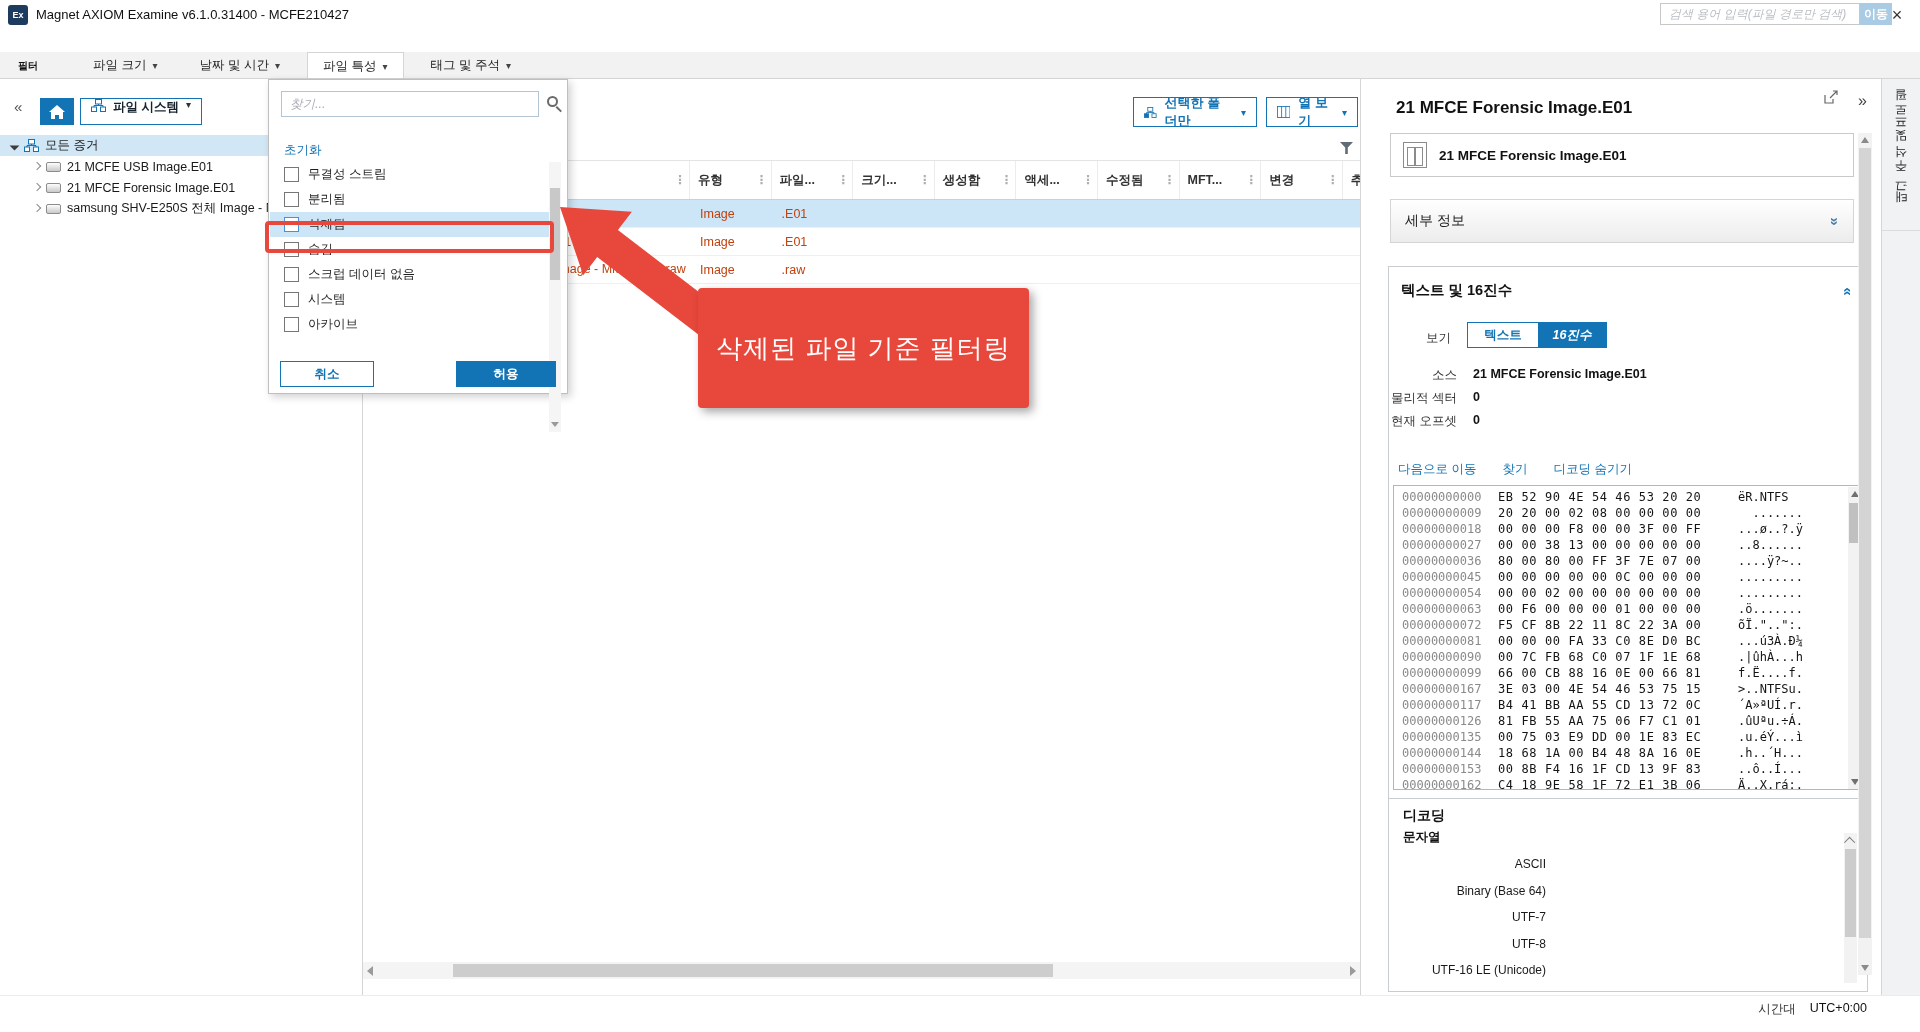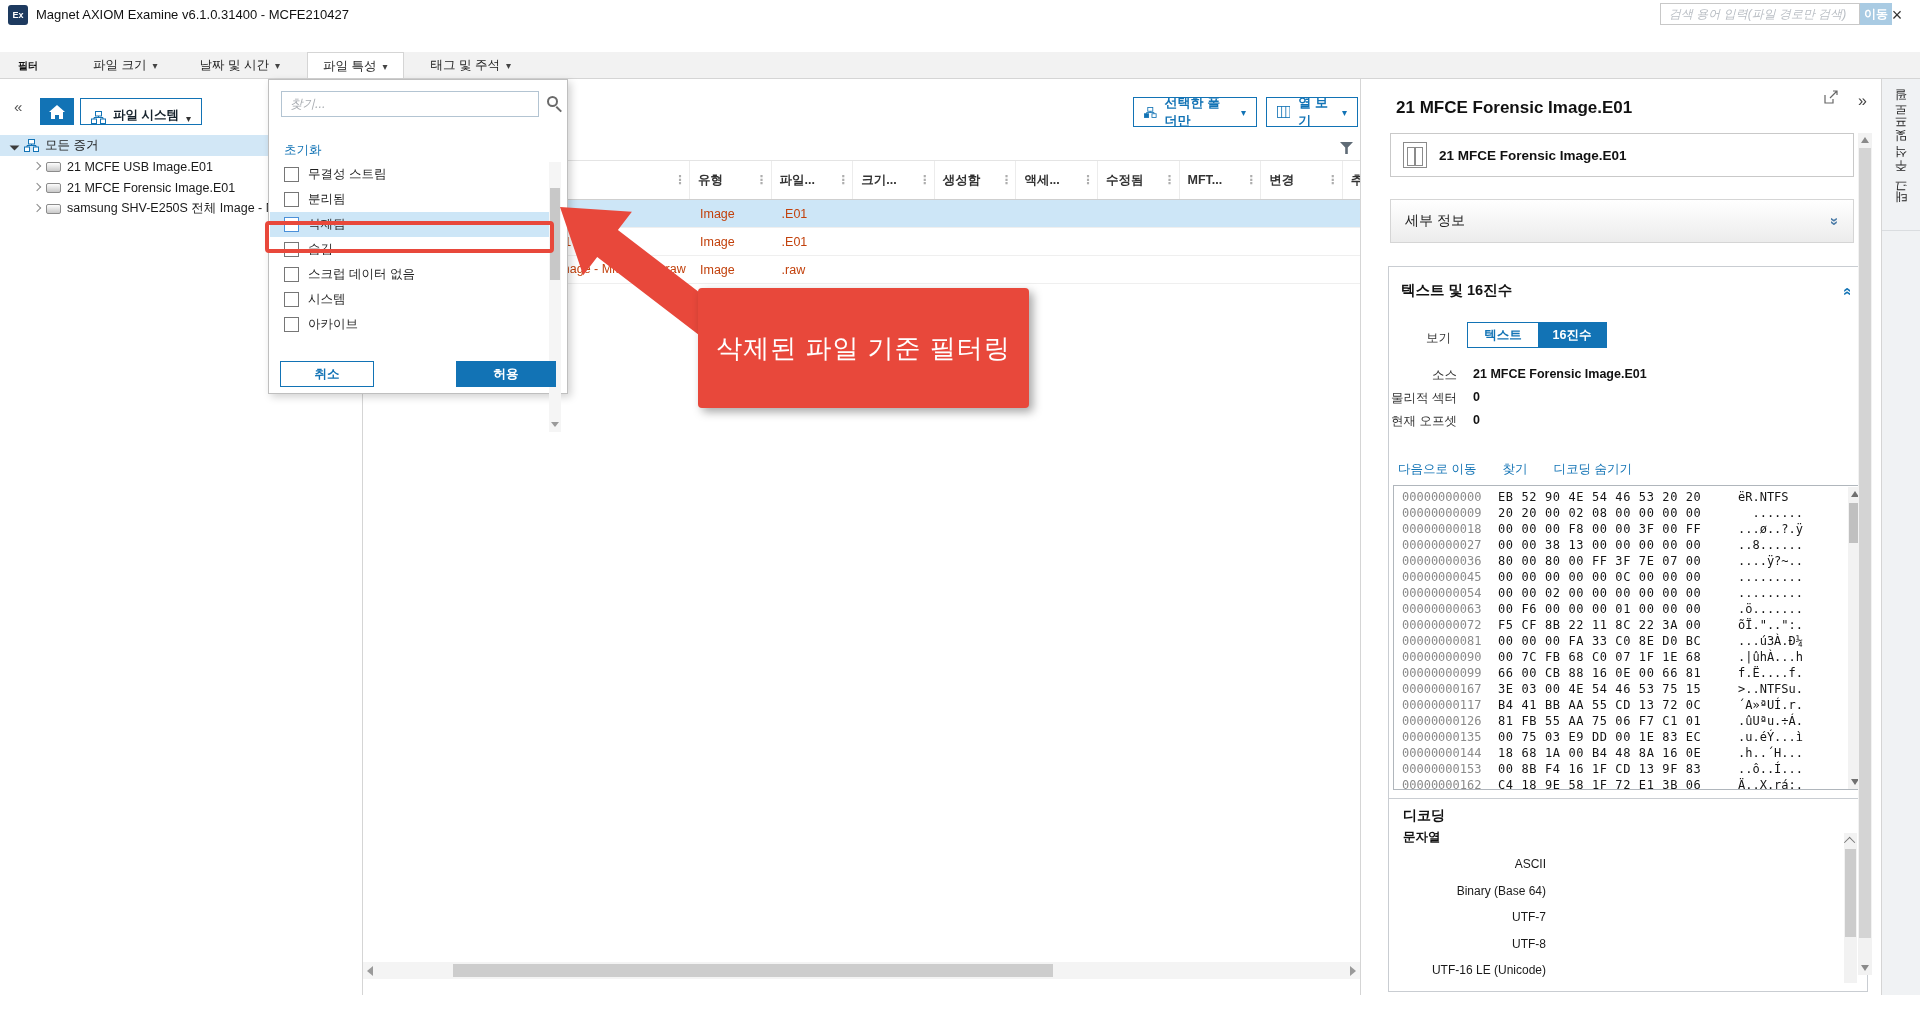--- a/index.html
+++ b/index.html
@@ -32,21 +32,21 @@
   .flt-tab.active{background:#fff; border:1px solid var(--border); border-bottom:none; z-index:51;}
   .fb-search{position:absolute; right:28px; top:3px; display:flex; height:22px;border-radius:7px;}
   .fb-search input{width:200px; height:22px; border:1px solid #c8c8c8; padding:0 8px; font-style:italic; font-size:12px; color:#666; background:#fff;}
   .fb-search input::placeholder{color:#b9bec4; font-style:italic;}
   .fb-go{width:32px; height:22px; background:#a9cbe3; color:#fff; font-weight:bold; border:none; font-size:12px;}
 
   
   .sidebar{position:absolute; left:0; top:79px; width:363px; height:916px; background:#fff; border-right:1px solid var(--border);}
   .collapse-left{position:absolute; left:14px; top:98px; font-size:15px; color:#555;}
   .home-btn{position:absolute; left:40px; top:98px; width:34px; height:27px; background:var(--accent); display:flex; align-items:center; justify-content:center;}
-  .fs-btn{position:absolute; left:80px; top:98px; height:27px; padding:0 10px; border:1px solid var(--accent); background:#fff; display:flex; align-items:flex-end; gap:7px; font-weight:bold; color:#16222c;}
+  .fs-btn{position:absolute; left:80px; top:98px; height:27px; padding:0 10px; border:1px solid var(--accent); background:#fff; display:flex; align-items:flex-start; gap:7px; font-weight:bold; color:#16222c;}
   .fs-btn::after{content:"▾"; font-size:10px; color:#333;}
   .tree{position:absolute; left:0; top:135px; width:363px;}
   .tree-item{height:21px; display:flex; align-items:center; padding-left:8px; white-space:nowrap; overflow:hidden;}
   .tree-item.selected{background:#d2e7f6;}
   .tree-item.child{padding-left:30px;}
   .twisty{width:14px; height:14px; position:relative; flex:none;}
   .twisty::before{content:""; position:absolute; left:4px; top:3px; width:5px; height:5px; border-right:1px solid #8a8a8a; border-top:1px solid #8a8a8a; transform:rotate(45deg);}
   .tree-item.expanded .twisty::before{border:none; width:0; height:0; left:3px; top:3px; border-bottom:7px solid #3c3c3c; border-left:7px solid transparent;}
   .ticon{margin:0 6px 0 2px; flex:none; display:inline-flex;}
   .ticon.dr{width:15px; height:10px; border:1px solid #8c8c8c; border-radius:2px; background:linear-gradient(#fdfdfd,#c9c9c9);}
@@ -117,21 +117,21 @@
   .details-bar .lbl{font-size:14px; color:#222;}
   .chev-dd{color:#4b7ba7; font-size:15px; font-weight:bold; transform:rotate(90deg);}
   .chev-up{color:var(--accent); font-size:15px; font-weight:bold; transform:rotate(-90deg); display:inline-block;}
   .hex-section{position:absolute; left:1388px; top:266px; width:480px; height:726px; border:1px solid #c9cdd2; background:#fff;}
   .hx-title{position:absolute; left:12px; top:14px; font-size:14.5px; font-weight:bold; color:#111;}
   .hx-chev{position:absolute; right:18px; top:16px;}
   .hx-view{position:absolute; left:0; top:55px; width:100%;}
   .hx-viewlbl{position:absolute; right:416px; top:8px; color:#333;}
   .seg{position:absolute; left:78px; top:0; display:flex; border:1px solid var(--accent); height:26px;}
   .seg .s1{width:70px; background:#fff; color:var(--accent); font-weight:bold; display:flex; align-items:center; justify-content:center; font-size:12.5px;}
-  .seg .s2{width:68px; background:var(--accent); color:#fff; font-weight:bold; display:flex; align-items:center; justify-content:center; font-size:12.5px;}
+  .seg .s2{width:68px; background:var(--accent); color:#fff; font-weight:bold; display:flex; align-items:center; justify-content:center; font-size:12.5px;font-style:italic;}
   .hx-field{position:absolute; width:100%; display:flex;}
   .hx-field .fl{width:68px; text-align:right; color:#333; flex:none;}
   .hx-field .fv{margin-left:16px; font-weight:bold; color:#111;}
   .hx-links{position:absolute; left:9px; top:194px; display:flex; gap:26px;}
   .hx-links span{color:var(--accent); font-size:12.5px;}
   .hexbox{position:absolute; left:4px; top:218px; width:472px; height:305px; border:1px solid #b0b6bc; background:#fff; overflow:hidden; padding-top:3px;}
   .hexrow{display:flex; height:16px; line-height:16px; font-family:"DejaVu Sans Mono","Liberation Mono",monospace; font-size:12px;}
   .hexrow .off{width:104px; padding-left:8px; color:#8a8a8a; flex:none;}
   .hexrow .bytes{width:240px; color:#141414; flex:none; letter-spacing:.6px;}
   .hexrow .asc{white-space:pre; color:#141414;}
@@ -611,14 +611,20 @@
     <div class="th4"></div>
     <div class="dn"></div>
   </div>
 
   <div class="vstrip">
     <div class="vtab">
       <span>태그, 주석 및 프로필</span>
     </div>
   </div>
 
+  <div class="statusbar">
+    <div class="sb-right">
+      <span class="tz">시간대</span>
+      <span class="tzv">UTC+0:00</span>
+    </div>
+  </div>
 
 </div>
 
 </body></html>

